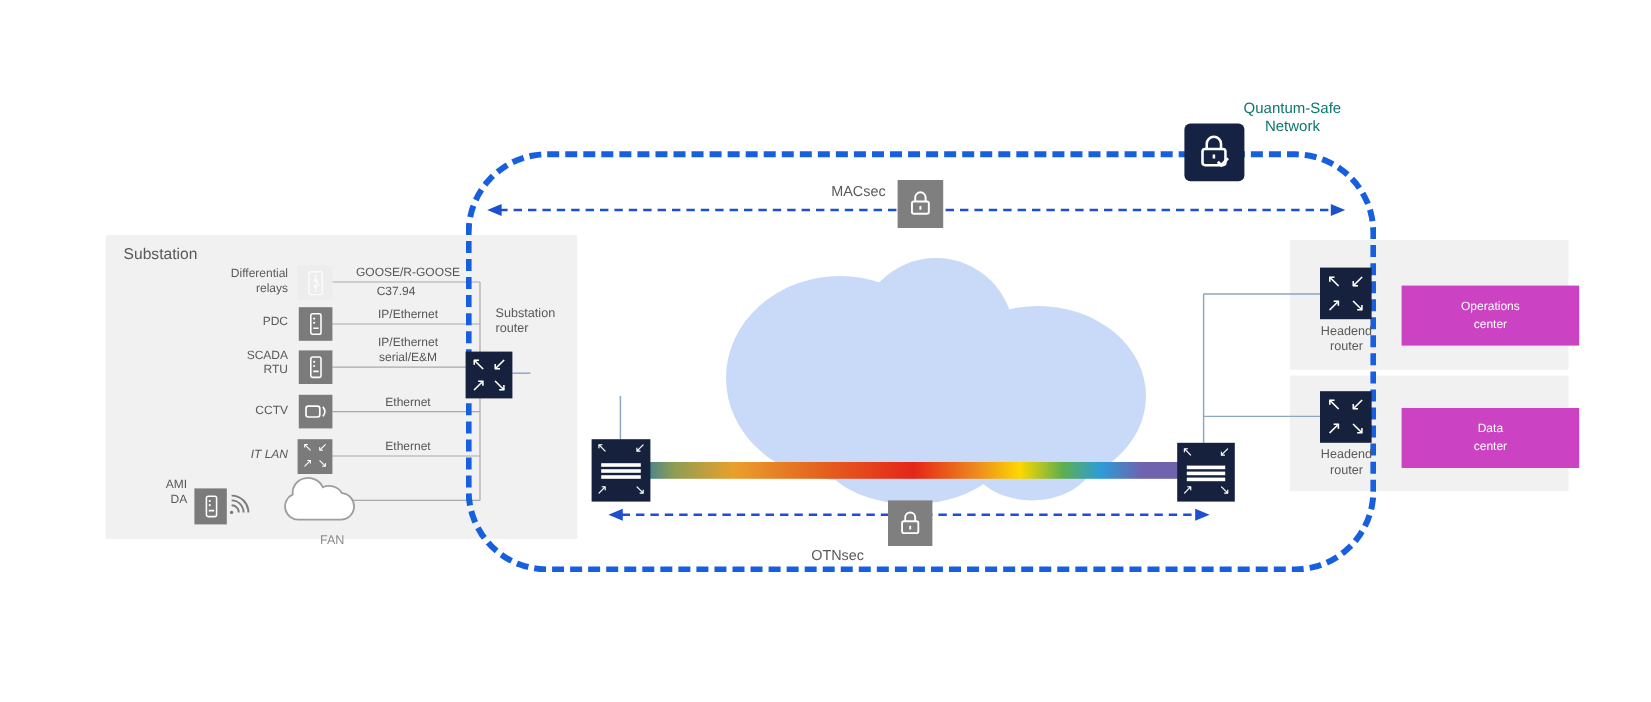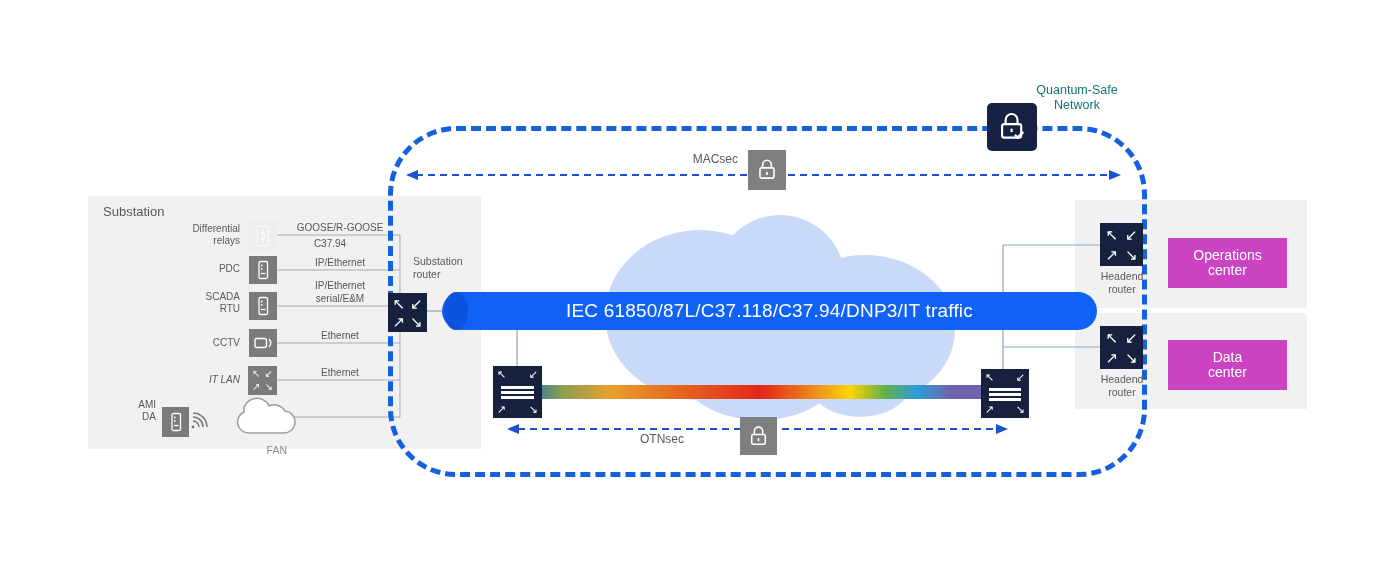--- a/index.html
+++ b/index.html
@@ -53,23 +53,23 @@
   #traffic-pill:before{content:"";position:absolute;left:2px;top:0;width:24px;height:38px;
                 border-radius:50%;background:#0b52dd;}
   #traffic-pill .txt{position:relative;color:#fff;font-size:19px;letter-spacing:.2px;}
 
   
   #rainbow{left:540px;top:385px;width:443px;height:14px;z-index:2;
     background:linear-gradient(90deg,#4a858b 0%,#8f9d55 5%,#e9a02c 16%,#e4641f 32%,#e42618 50%,
                #ee8c1e 62%,#fcd800 70%,#5fae4e 78%,#2d9cd9 85%,#6f63ad 93%,#6f63ad 100%);}
 
   
-  .center-box{position:absolute;width:119px;height:50px;background:#cb42c2;color:#fff;
+  .center-box{position:absolute;width:148px;height:50px;background:#cb42c2;color:#fff;
               display:flex;align-items:center;justify-content:center;text-align:center;
-              font-size:14px;line-height:15px;z-index:3;}
+              font-size:10px;line-height:15px;z-index:3;}
 
   
   .lock{position:absolute;display:flex;align-items:center;justify-content:center;z-index:4;}
   .lock.gray{background:#7f7f7f;}
   .lock.navy{background:#152243;border-radius:5px;}
 
   svg.layer{position:absolute;left:0;top:0;z-index:1;} .z3{z-index:3;}
 </style>
 </head>
 <body>
@@ -204,23 +204,20 @@
   <div class="router big" style="left:388px;top:293px;width:39px;height:39px;">
     <span>↖</span>
     <span>↙</span>
     <span>↗</span>
     <span>↘</span>
   </div>
 
   <div class="abs t-cloud pre" style="left:700px;top:250px;width:155px;">Converged IP/
 MPLS WAN</div>
 
-  <div class="abs" id="traffic-pill">
-    <span class="txt">IEC 61850/87L/C37.118/C37.94/DNP3/IT traffic</span>
-  </div>
 
   <div class="abs" id="rainbow"></div>
 
   <div class="otn" style="left:493px;top:366px;width:49px;height:52px;">
     <span class="tl">↖</span>
     <span class="tr">↙</span>
     <div class="bars">
         <i></i>
         <i></i>
         <i></i>
@@ -242,21 +239,21 @@
 
   <div class="abs t-sec" style="left:648px;top:152px;width:90px;text-align:right;z-index:4;">MACsec</div>
   <div class="lock gray" style="left:748px;top:150px;width:38px;height:40px;">
     <svg width="26" height="28" viewBox="0 0 24 24" fill="none" stroke="#fff" stroke-width="1.5">
       <path d="M8 10 V7 a4 4 0 0 1 8 0 v3"></path>
       <rect x="5.5" y="10" width="13" height="9.5" rx="1.5"></rect>
       <path d="M12 13.5 V16.5"></path>
     </svg>
   </div>
 
-  <div class="abs t-sec" style="left:640px;top:432px;width:80px;text-align:left;z-index:4;">OTNsec</div>
+  <div class="abs t-sec" style="left:640px;top:456px;width:80px;text-align:right;z-index:4;">OTNsec</div>
   <div class="lock gray" style="left:740px;top:417px;width:37px;height:38px;">
     <svg width="25" height="27" viewBox="0 0 24 24" fill="none" stroke="#fff" stroke-width="1.5">
       <path d="M8 10 V7 a4 4 0 0 1 8 0 v3"></path>
       <rect x="5.5" y="10" width="13" height="9.5" rx="1.5"></rect>
       <path d="M12 13.5 V16.5"></path>
     </svg>
   </div>
 
   <div class="abs t-quantum pre" style="left:1022px;top:83px;width:110px;z-index:4;">Quantum-Safe
 Network</div>

